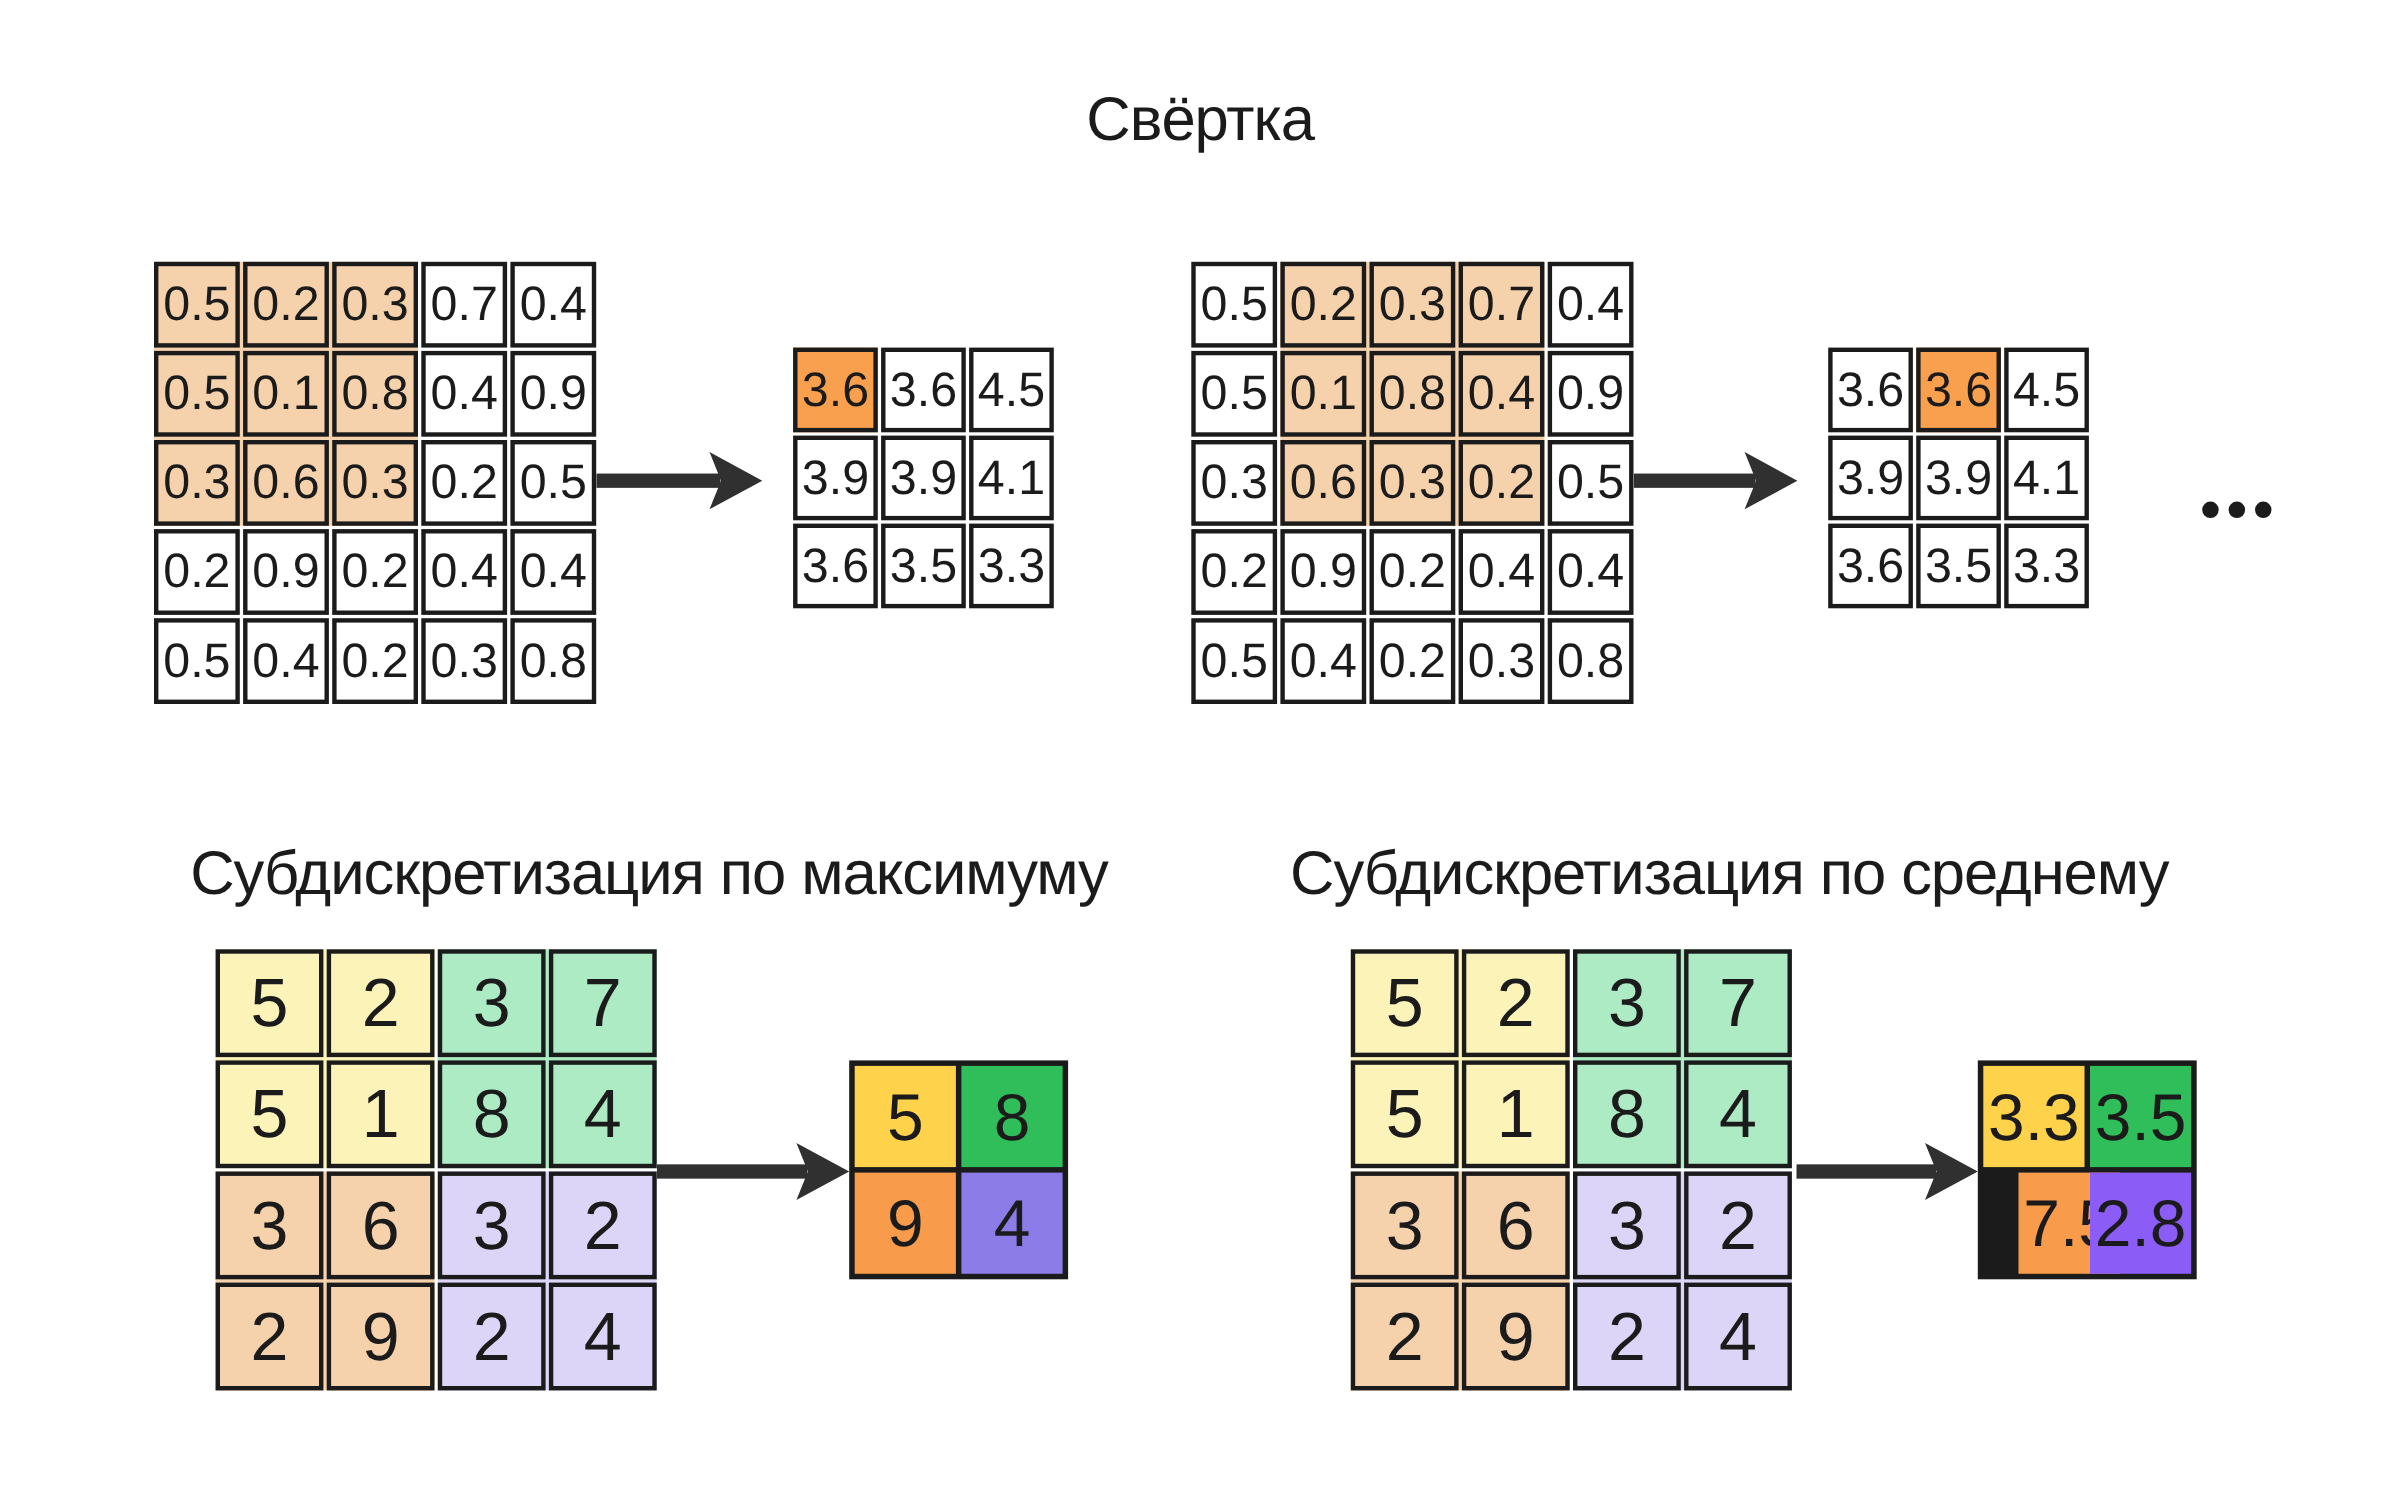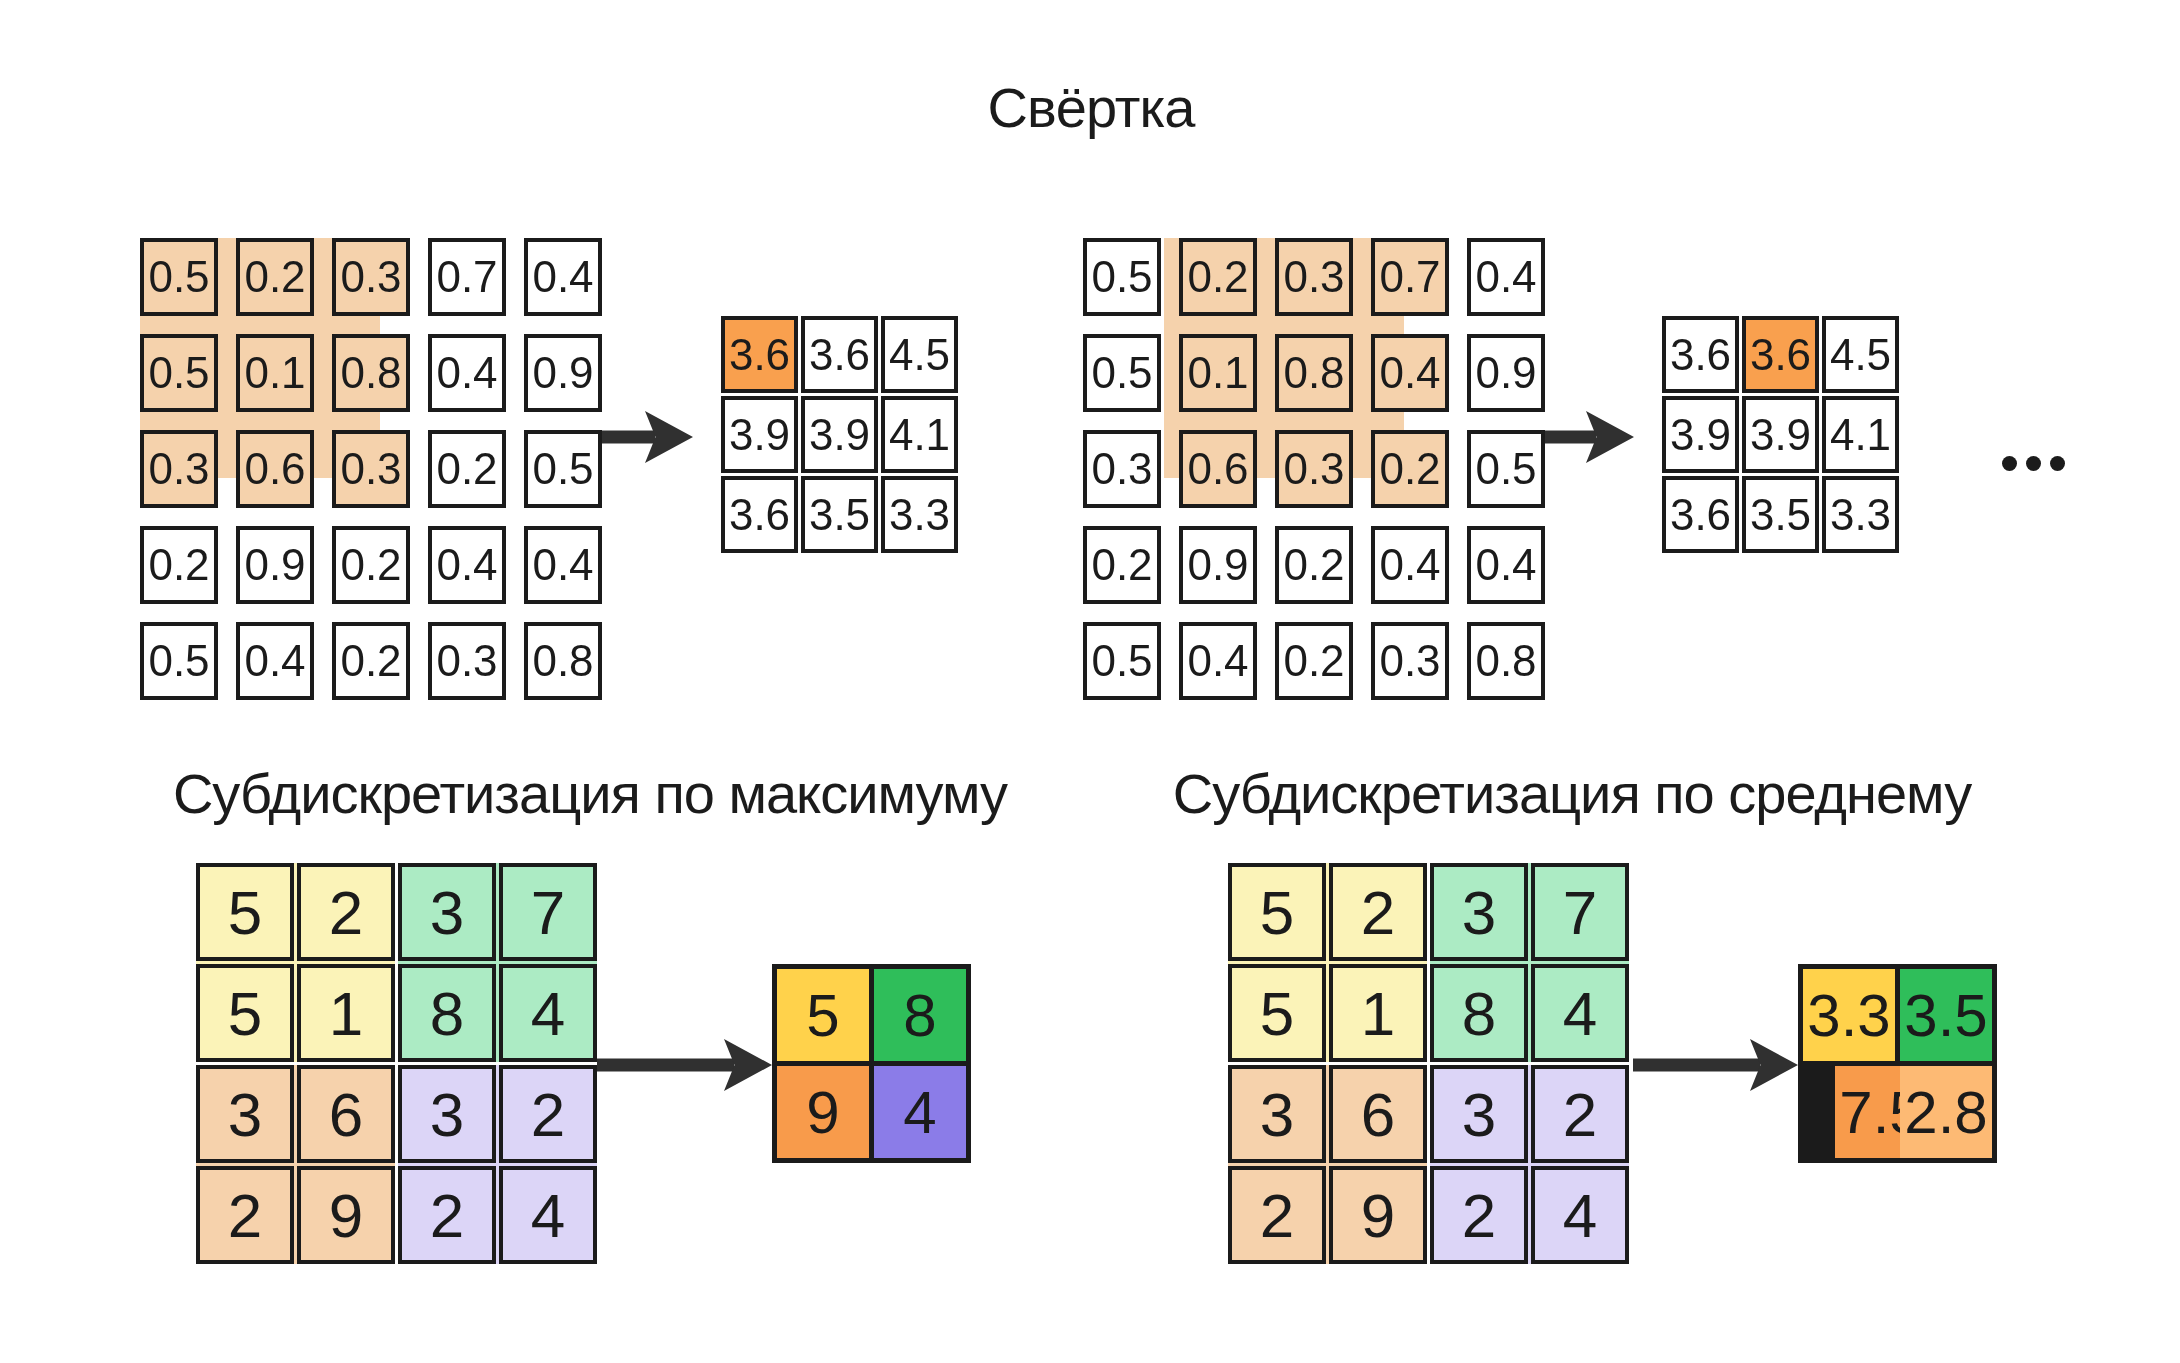--- a/index.html
+++ b/index.html
@@ -14,21 +14,21 @@
   }
   .subtitle{
     top:766px;transform:translateX(-50%);
     font-size:56px;line-height:1;white-space:nowrap;letter-spacing:-1px;
   }
   .grid{position:absolute;display:grid;}
   .cell{
     box-sizing:border-box;display:flex;align-items:center;justify-content:center;
     background:#ffffff;position:relative;z-index:1;
   }
-  .g5{gap:18px;font-size:44px;}
+  .g5{gap:3px;font-size:44px;}
   .g5 .cell{width:78px;height:78px;border:4px solid #1b1b1b;}
   .g3{gap:3px;font-size:44px;padding-left:28px;}
   .g3 .cell{width:77px;height:77px;border:4px solid #1b1b1b;}
   .g4{gap:3px;font-size:62px;}
   .g4 .cell{width:98px;height:98px;border:4px solid #1b1b1b;}
   .g2{gap:5px;padding:5px;background:#1b1b1b;font-size:60px;}
   .g2 .cell{width:92px;height:92px;border:none;}
   .underlay{position:absolute;z-index:0;}
   .arrow{position:absolute;}
   .dots{position:absolute;left:2002px;top:456px;display:flex;gap:9px;align-items:center;}
@@ -201,14 +201,14 @@
 
 <svg class="arrow" style="left:1633px;top:1037px" width="165" height="56" viewBox="0 0 165 56">
   <rect x="0" y="21.5" width="127" height="13" fill="#303030"></rect>
   <path d="M117 2 L165 28 L117 54 L127.5 28 Z" fill="#303030"></path>
 </svg>
 
 <div class="grid g2" style="left: 1798px; top: 964px; grid-template-columns: repeat(2, 92px);">
     <div class="cell" style="background: rgb(255, 210, 75);">3.3</div>
     <div class="cell" style="background: rgb(47, 190, 90);">3.5</div>
     <div class="cell" style="background: rgb(248, 155, 75); margin-left: 32px;">7.5</div>
-    <div class="cell" style="background: #fdba74;">2.8</div>
+    <div class="cell" style="background: #8b5cf6;">2.8</div>
   </div>
 
 </body></html>

